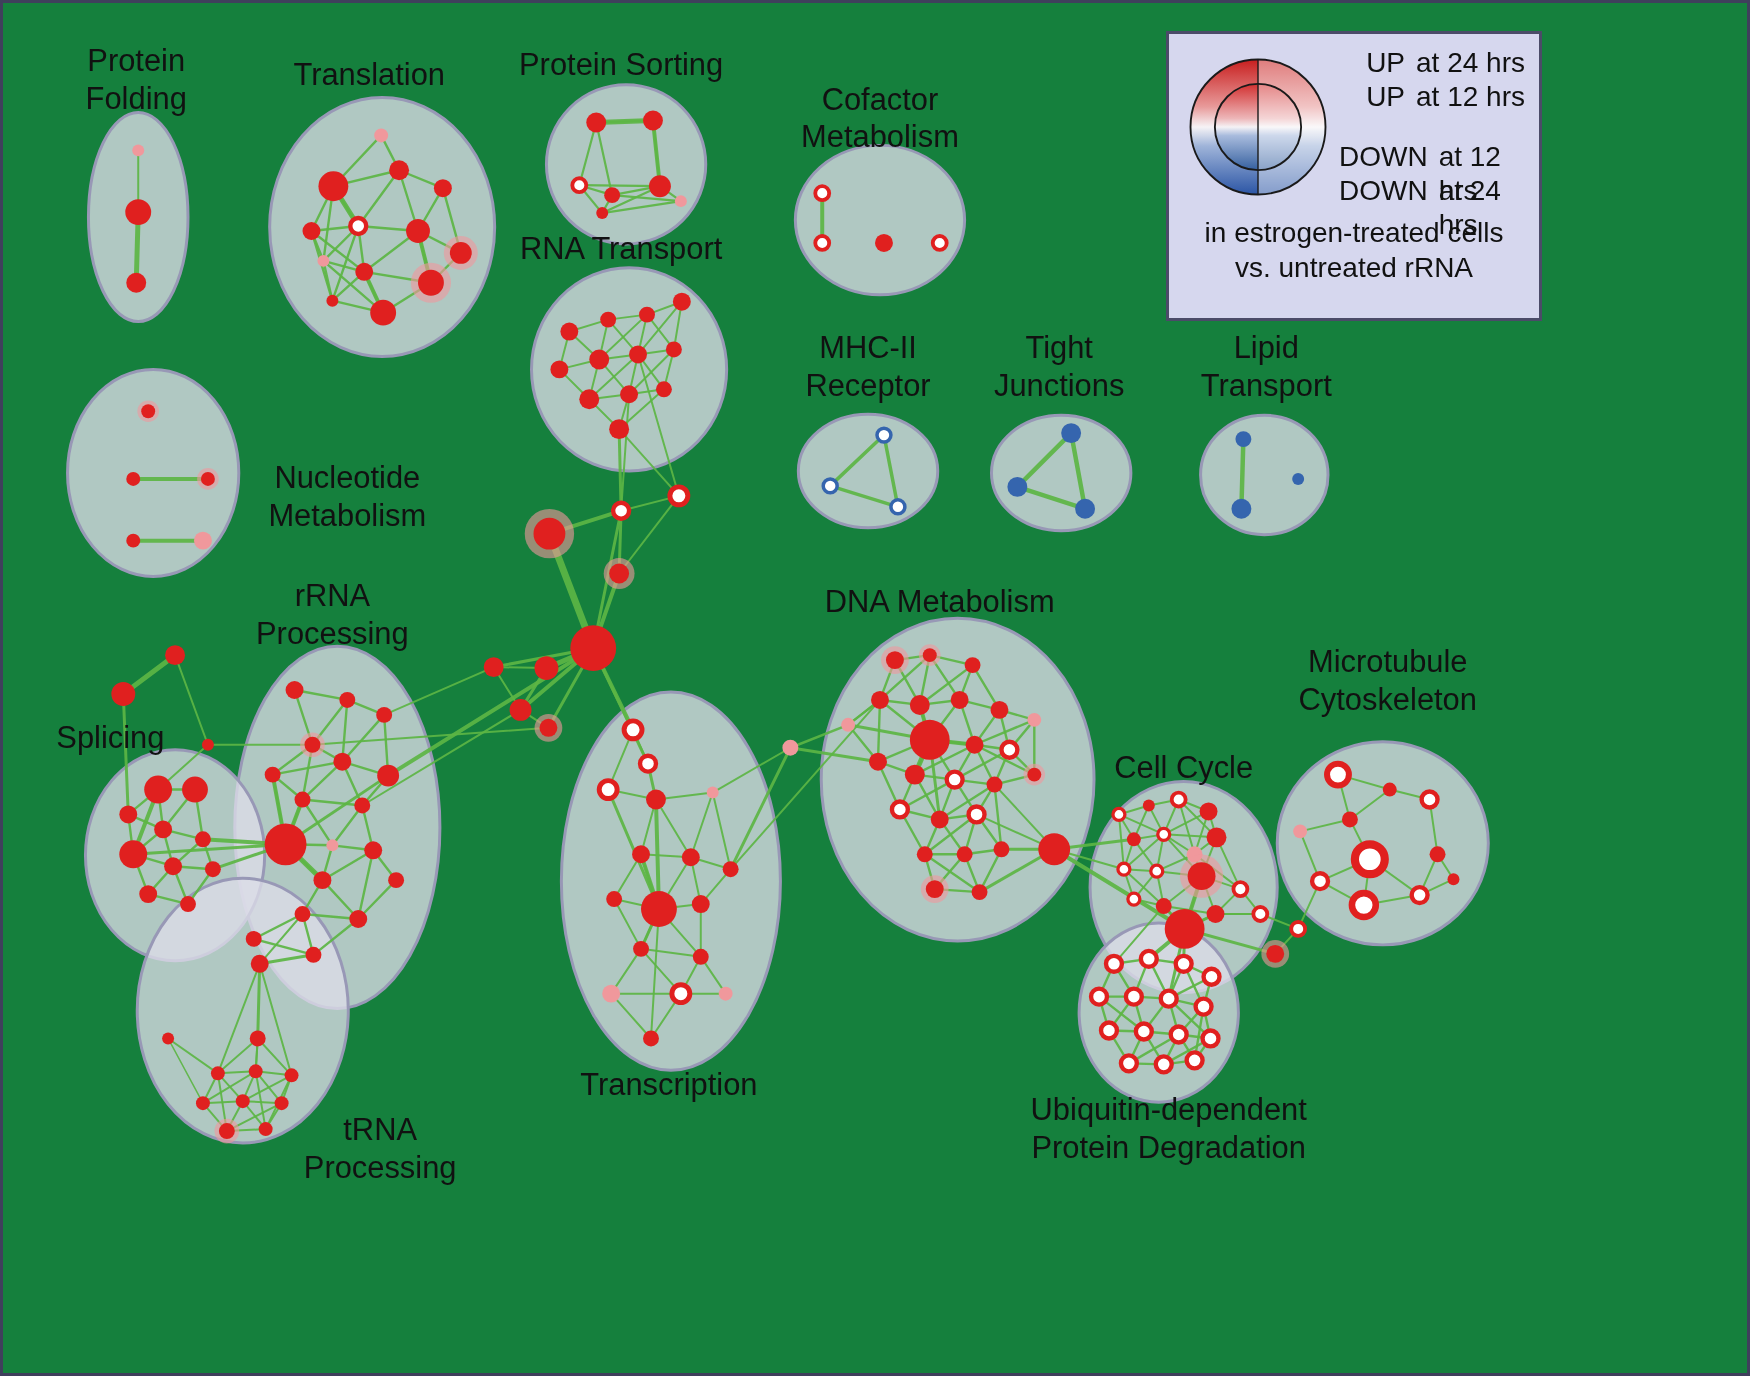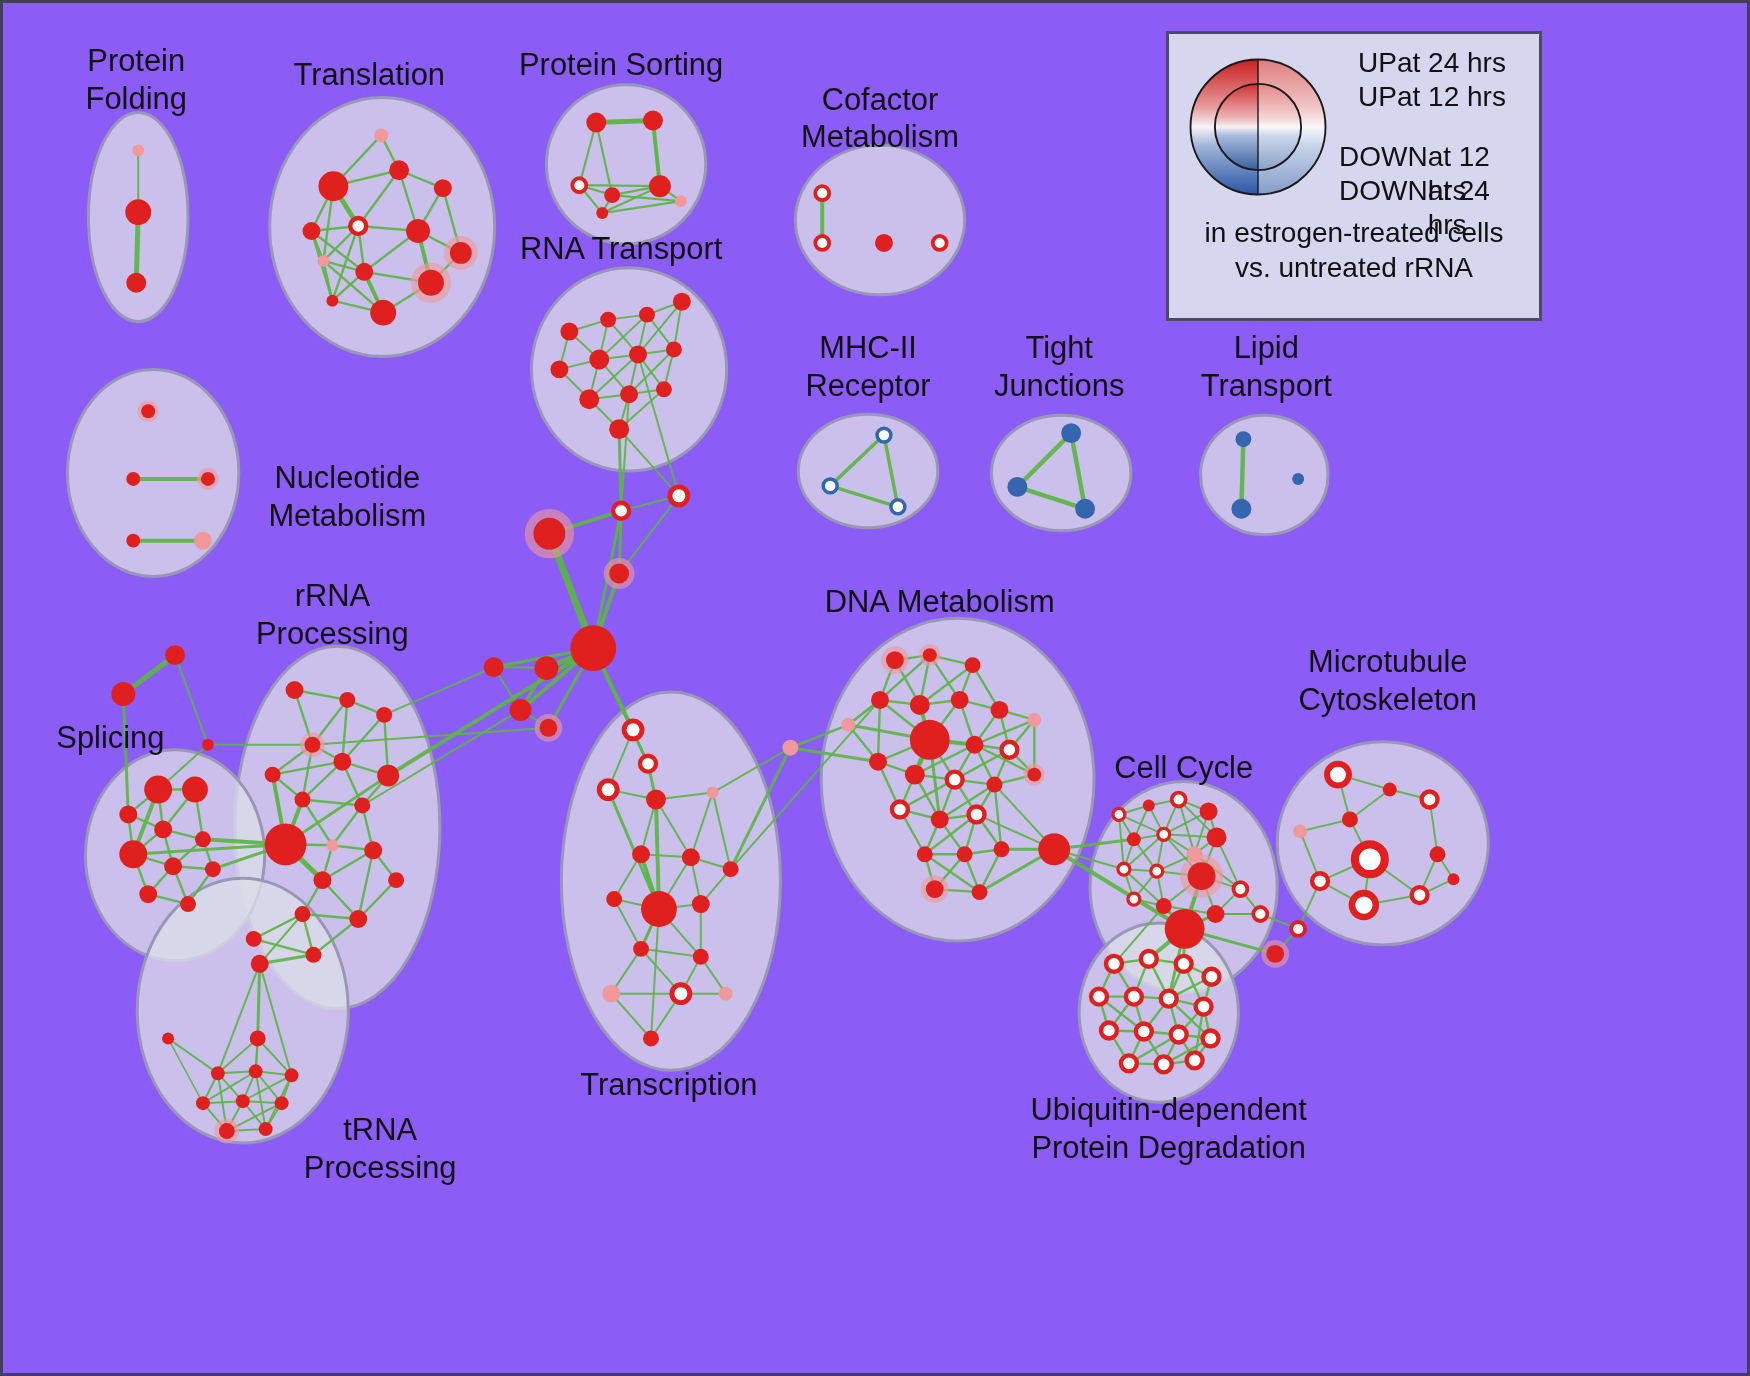--- a/index.html
+++ b/index.html
@@ -1,37 +1,37 @@
 <!DOCTYPE html>
 <html><head>
 <meta charset="utf-8">
 <style>
   html,body{margin:0;padding:0;background:#ffffff;}
   .page{
     position:relative;
     width:1750px;height:1376px;
     box-sizing:border-box;
-    background:#8b5cf6;
+    background:#15803d;
     border:3px solid #3f3f5c;
     font-family:"Liberation Sans", sans-serif;
     overflow:hidden;
   }
   #net{position:absolute;left:0;top:0;width:100%;height:100%;display:block;}
   .clabel{font-size:31px;fill:#111;font-family:"Liberation Sans",sans-serif;}
   
   .legend{
     position:absolute;left:1163px;top:28px;width:376px;height:290px;
     box-sizing:border-box;border:3px solid #4b4b68;background:#d6d7ee;
     display:flex;flex-direction:column;align-items:center;
     padding:12px 14px 8px 14px;color:#111;
   }
   .legend-top{display:flex;width:100%;align-items:center;}
   .legend-circle{width:150px;height:150px;flex:0 0 auto;}
   .legend-rows{flex:1 1 auto;display:flex;flex-direction:column;margin-left:6px;}
-  .legend-row{display:flex;justify-content:center;font-size:28px;line-height:34px;height:34px;}
+  .legend-row{display:flex;justify-content:flex-end;font-size:28px;line-height:34px;height:34px;gap:11px;}
   .legend-row.gap{margin-top:26px;}
   .legend-caption{font-size:28px;line-height:35px;text-align:center;margin-top:7px;}
 </style>
 </head>
 <body>
 
 <div class="page">
 
   <svg id="net" viewBox="0 0 1750 1376" preserveAspectRatio="xMidYMid meet">
       <g>

